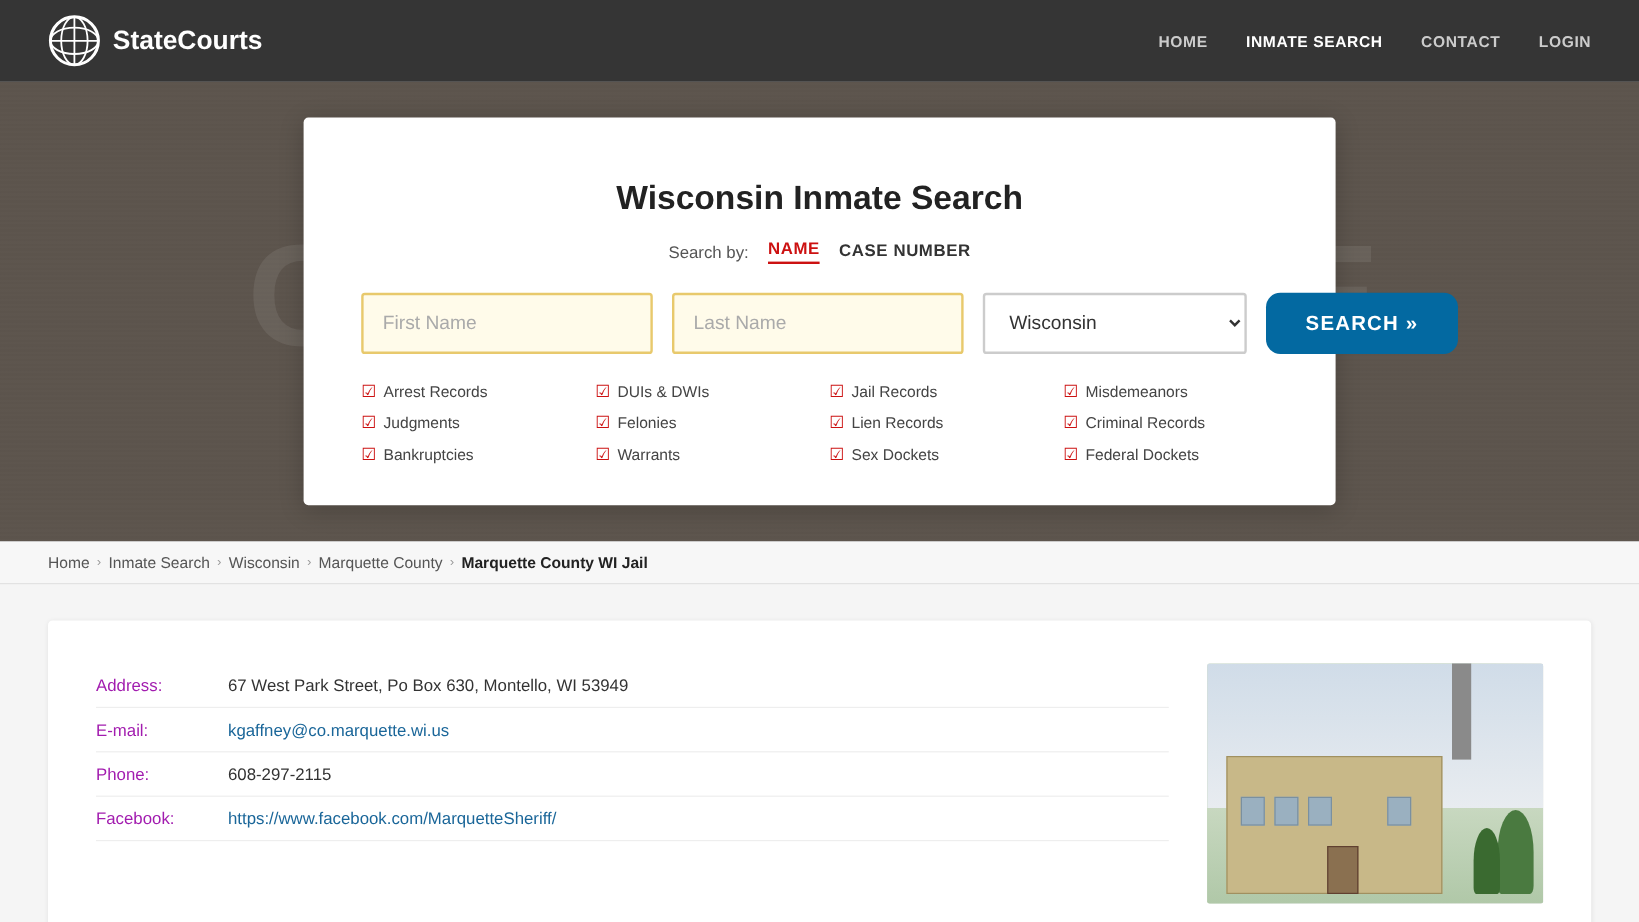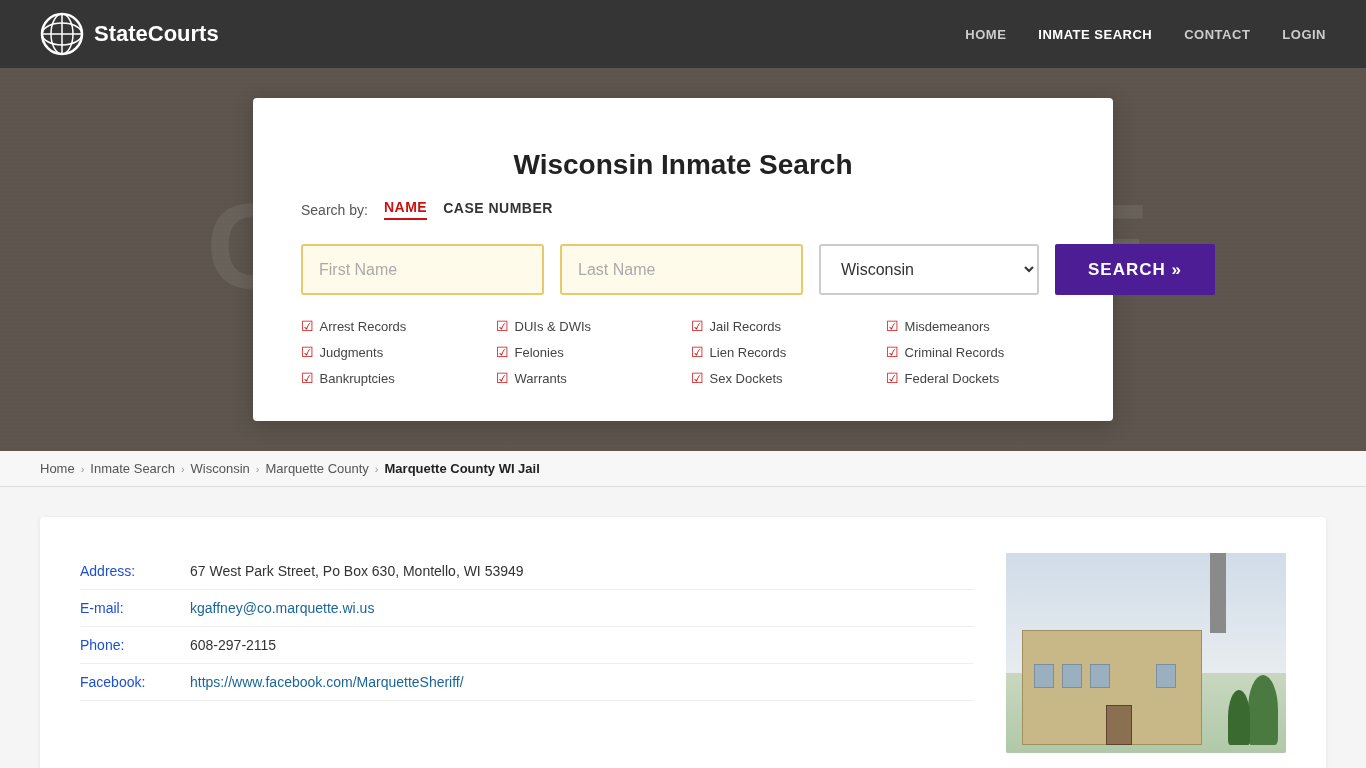--- a/index.html
+++ b/index.html
@@ -92,20 +92,21 @@
     .search-card-title {
       text-align: center;
       font-size: 28px;
       font-weight: bold;
       color: #222;
       margin-bottom: 18px;
     }
     .search-by-row {
       display: flex;
       align-items: center;
+      justify-content: center;
       gap: 16px;
       margin-bottom: 24px;
     }
     .search-by-label {
       color: #555;
       font-size: 14px;
     }
     .search-by-tab {
       font-size: 14px;
       font-weight: bold;
@@ -144,27 +145,27 @@
       font-size: 16px;
       border: 2px solid #ccc;
       border-radius: 3px;
       background: white;
       color: #333;
       appearance: auto;
       cursor: pointer;
     }
     .search-btn {
       flex: 0 0 160px;
-      background: #4c1d95;
+      background: #0369a1;
       color: white;
       font-size: 17px;
       font-weight: bold;
       letter-spacing: 1px;
       border: none;
-      border-radius: 2px;
+      border-radius: 12px;
       cursor: pointer;
       display: flex;
       align-items: center;
       justify-content: center;
       gap: 6px;
     }
 
     
     .checkboxes-grid {
       display: grid;
@@ -228,21 +229,21 @@
       margin-bottom: 28px;
     }
     .info-row {
       display: flex;
       border-bottom: 1px solid #eee;
       padding: 10px 0;
       align-items: baseline;
     }
     .info-label {
       width: 110px;
-      color: #1d4ed8;
+      color: #a21caf;
       font-size: 14px;
       flex-shrink: 0;
     }
     .info-value {
       color: #333;
       font-size: 14px;
     }
     .info-link {
       color: #1a6699;
       cursor: pointer;

